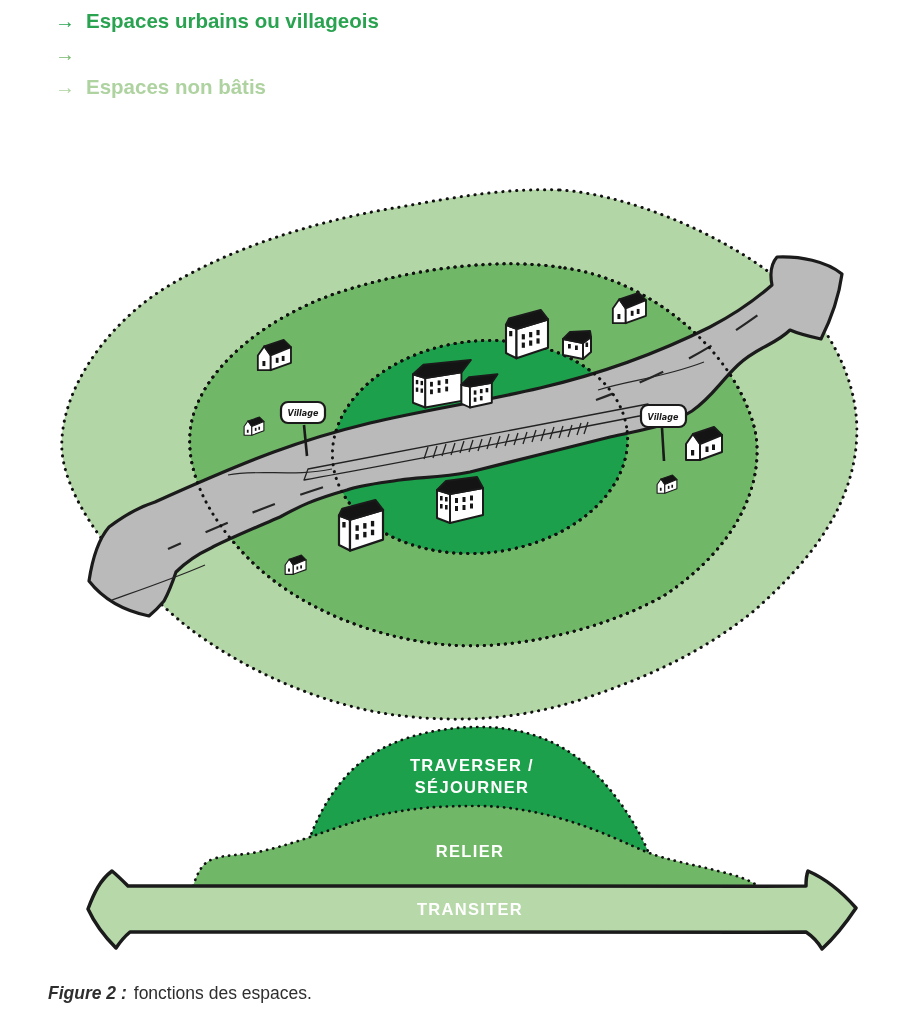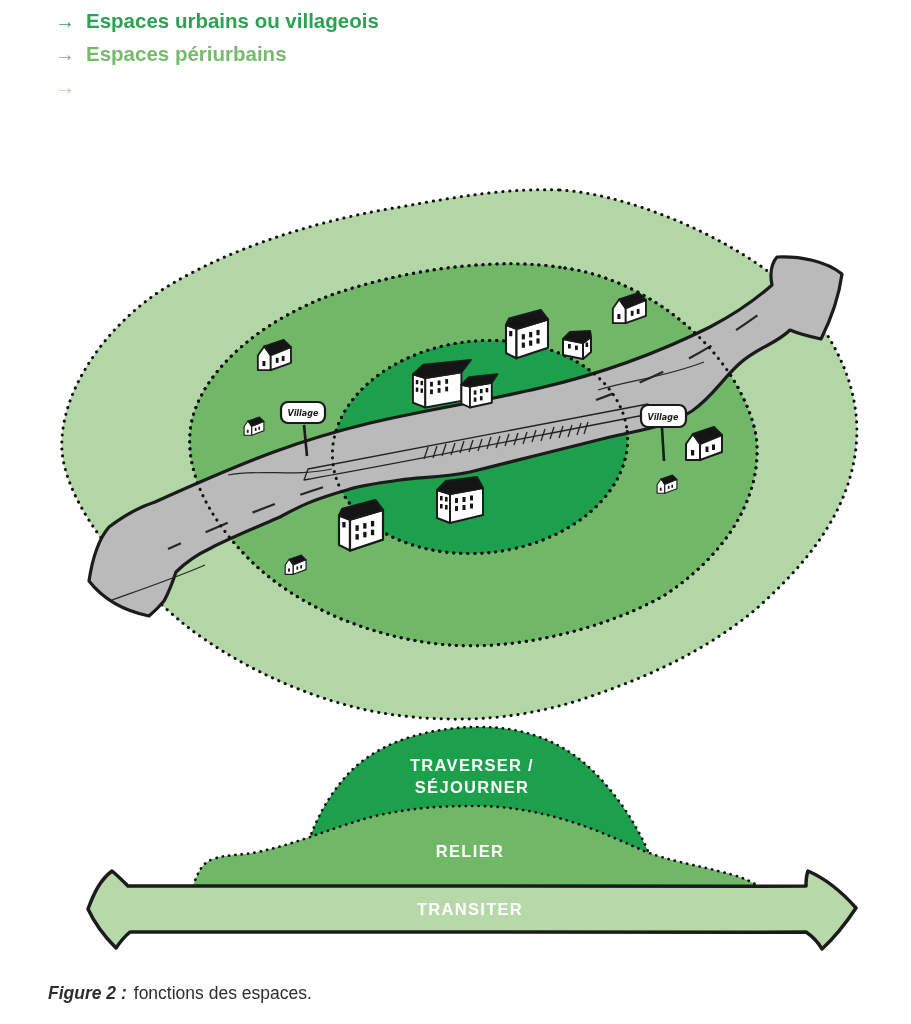--- a/index.html
+++ b/index.html
@@ -27,24 +27,24 @@
 
 <div id="page">
 
   <div class="legend">
     <div class="legend-row c1">
       <span class="legend-arrow">→</span>
       <span>Espaces urbains ou villageois</span>
     </div>
     <div class="legend-row c2">
       <span class="legend-arrow">→</span>
-      <span>Espaces périurbains</span>
     </div>
     <div class="legend-row c3">
       <span class="legend-arrow">→</span>
+      <span>Espaces non bâtis</span>
     </div>
   </div>
 
   <svg width="911" height="1024" viewBox="0 0 911 1024">
     <defs>
       <g id="gableHouse" stroke="#1a1a1a" stroke-width="2" stroke-linejoin="round">
         <path d="M2,19 L9,9 L16,19 L16,35 L2,35 Z" fill="#ffffff"></path>
         <path d="M9,9 L30,2 L38,10 L16,19 Z" fill="#141414"></path>
         <path d="M16,19 L38,10 L38,27 L16,35 Z" fill="#ffffff"></path>
         <g fill="#141414" stroke="none">

